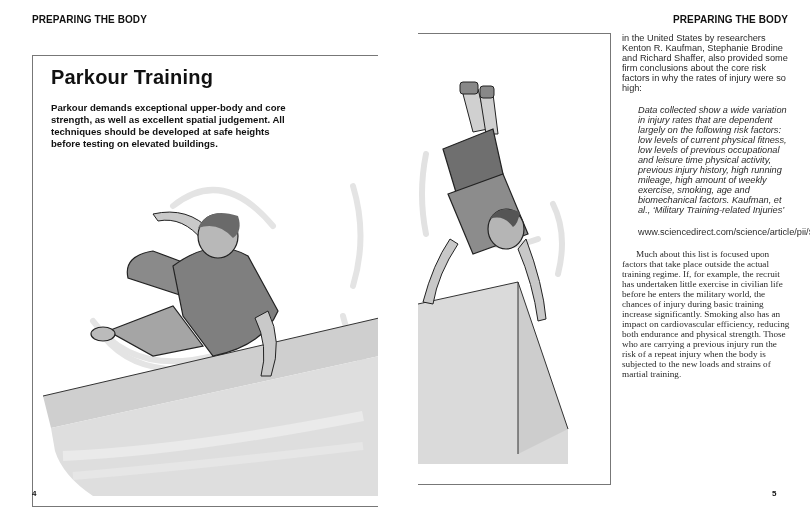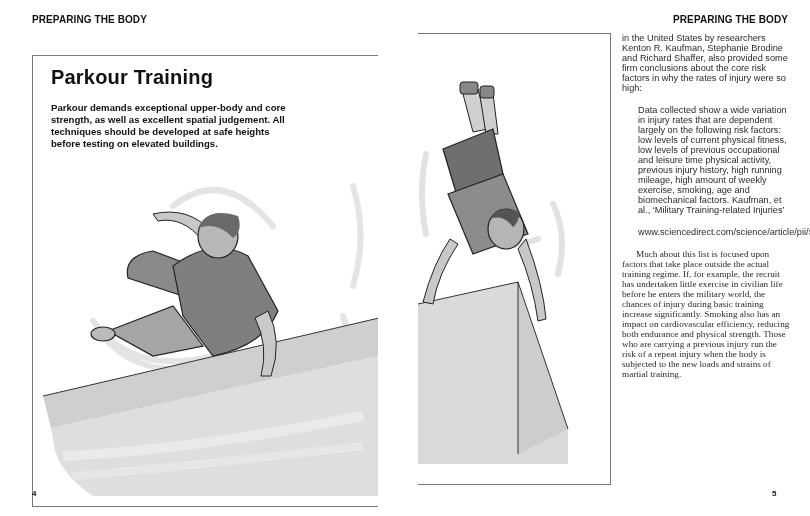--- a/index.html
+++ b/index.html
@@ -39,21 +39,21 @@
       font-weight: bold; font-size: 9.6px; line-height: 12px; color: #111;
     }
 
     .illus { position: absolute; }
 
     .body-col {
       position: absolute; left: 622px; top: 33px; width: 170px;
       font-size: 9.2px; line-height: 10px; color: #2a2a2a;
     }
     .body-col p { margin: 0; }
-    .quote { padding-left: 16px; margin-top: 12px !important; }
+    .quote { font-style: italic; padding-left: 16px; margin-top: 12px !important; }
     .url { padding-left: 16px; margin-top: 12px !important; }
     .para2 { text-indent: 14px; margin-top: 12px !important; font-family: Liberation Serif, serif; }
   </style>
 </head>
 <body>
 
 <div class="running-head left">PREPARING THE BODY</div>
 
 <div class="frame-left">
   <div class="feature-title">Parkour Training</div>

